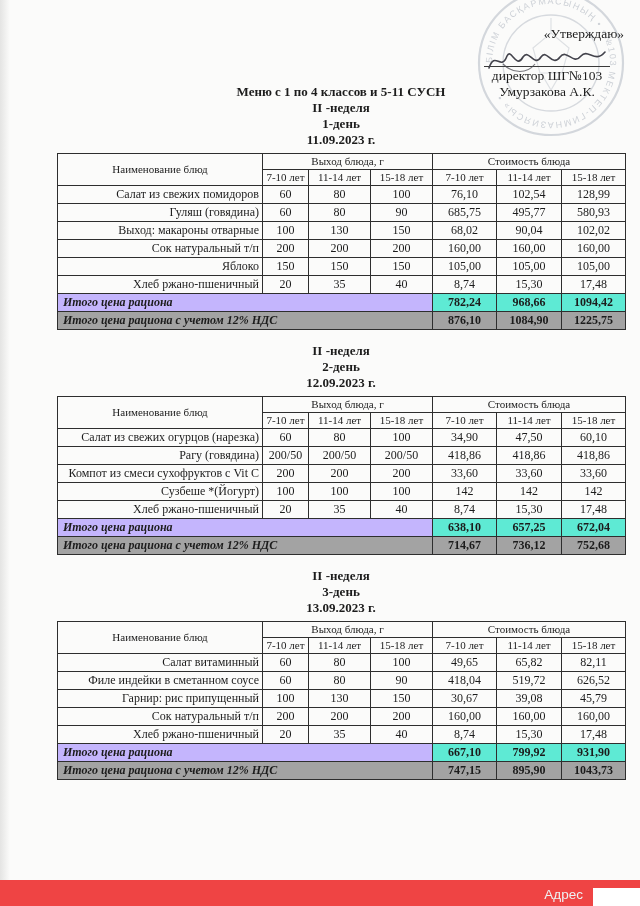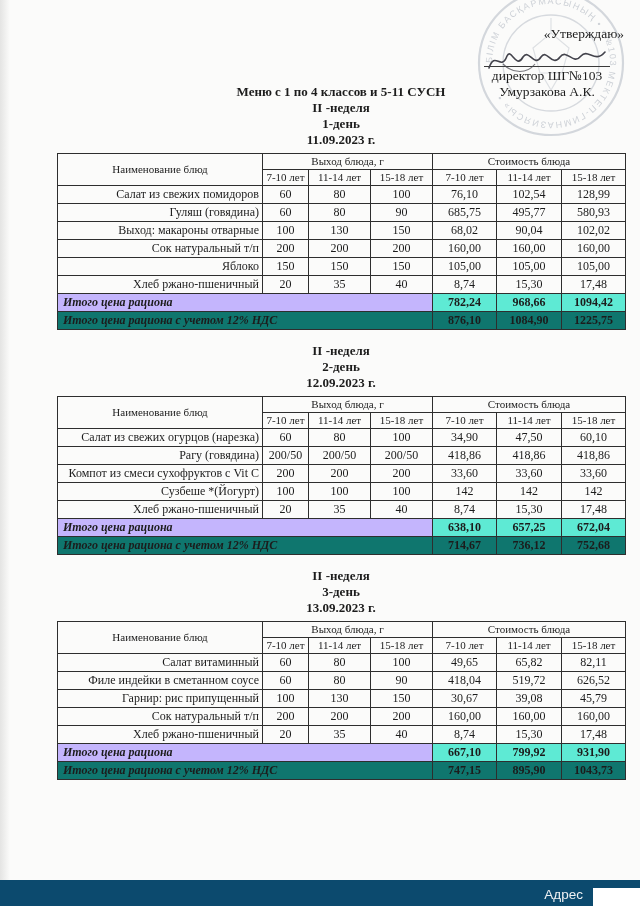--- a/index.html
+++ b/index.html
@@ -24,24 +24,24 @@
   table{border-collapse:collapse;table-layout:fixed;width:568px;border:1.5px solid #262626;
     font-size:12px;}
   th,td{border:1px solid #2e2e2e;overflow:hidden;}
   th{font-weight:normal;font-size:11px;padding:1px 2px;line-height:13px;margin-top:17px;}
   td{padding:1px 3px;line-height:15px;}
   .name-cell{text-align:right;padding-left:5px;white-space:nowrap;}
   .val-cell{text-align:center;}
   .total-row td{font-style:italic;font-weight:bold;}
   .total-label{text-align:left;padding-left:5px;background:#c4b5fd;}
   .total-0 .total-val{background:#5eead4;font-style:normal;}
-  .total-1 td{background:#0f766e;}
+  .total-1 td{background:#a3a3a3;}
   .total-1 .total-val{font-style:normal;}
   
-  .bottom-bar{position:absolute;left:0;bottom:0;width:640px;height:26px;background:#0c4a6e;}
+  .bottom-bar{position:absolute;left:0;bottom:0;width:640px;height:26px;background:#ef4444;}
   .address-label{position:absolute;right:57px;bottom:4px;color:#eef1f3;
     font-family:"Liberation Sans", sans-serif;font-size:13.5px;}
   .corner-box{position:absolute;right:0;bottom:0;width:47px;height:18px;background:#ffffff;}
 </style>
 </head>
 <body>
 
 <div class="page">
   <div class="scan-edge"></div>
 

